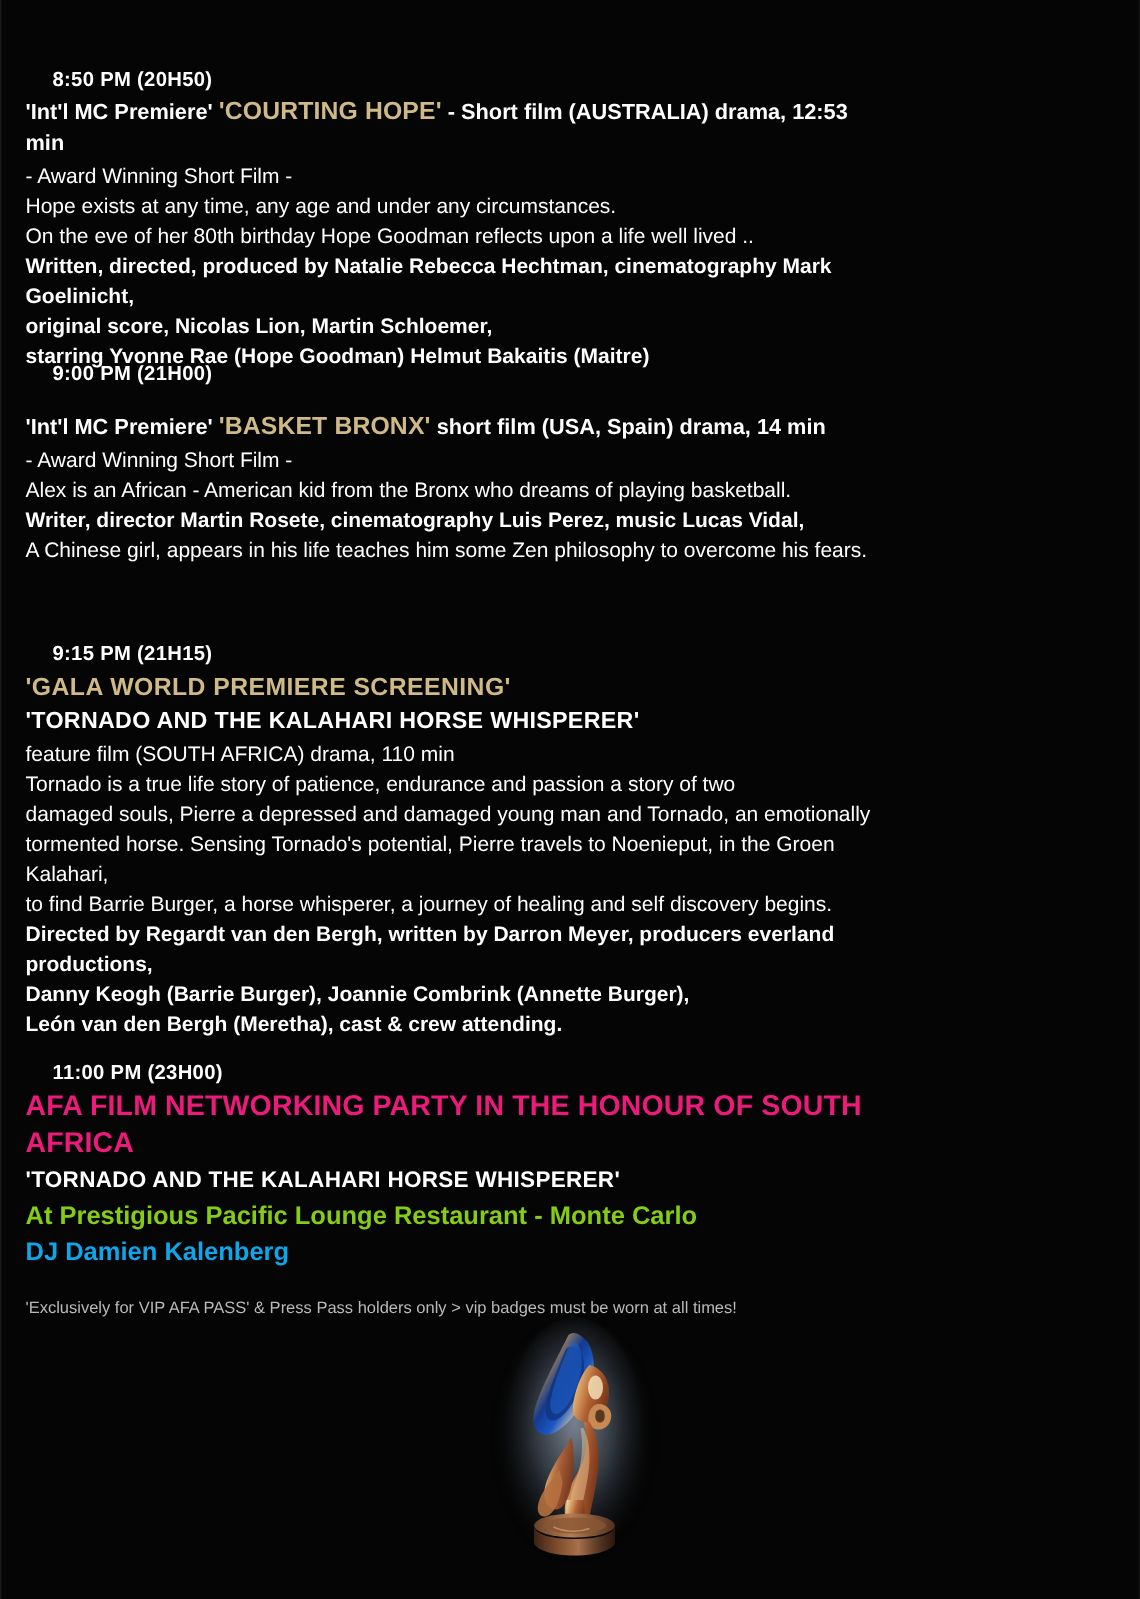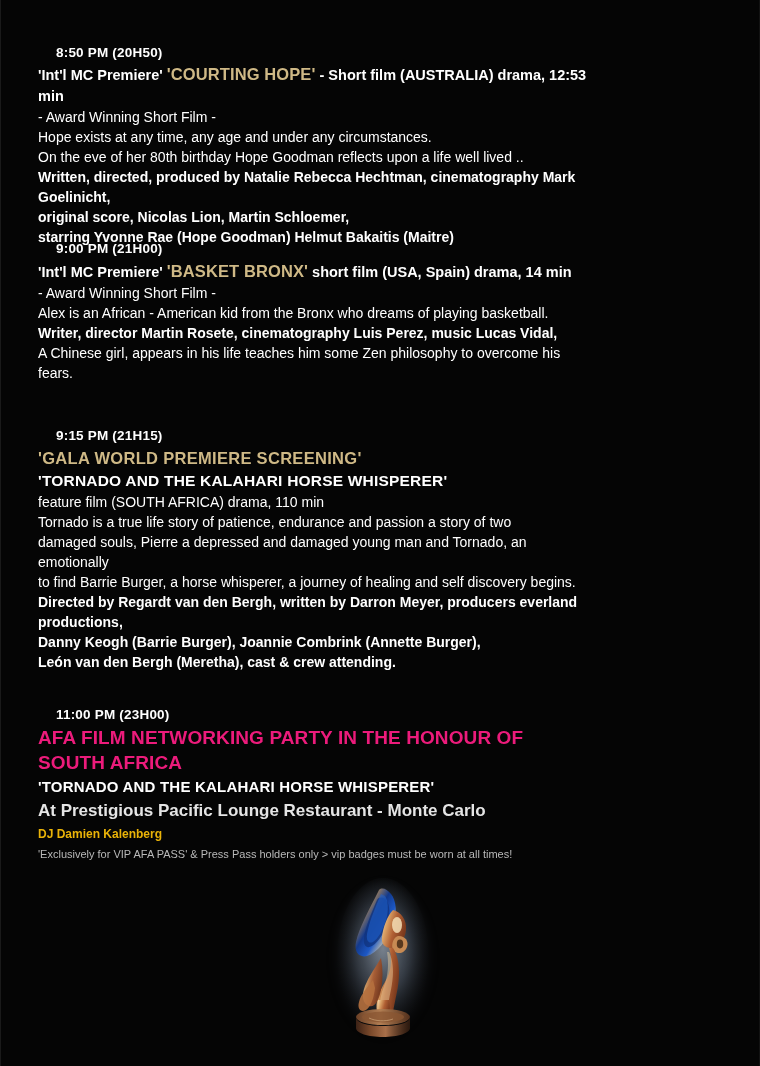--- a/index.html
+++ b/index.html
@@ -18,24 +18,24 @@
     border-right: 1px solid #121212;
     box-sizing: border-box;
     overflow: hidden;
     font-family: "Liberation Sans", sans-serif;
     color: #ffffff;
     -webkit-font-smoothing: antialiased;
   }
 
   .block {
     position: absolute;
-    left: 11px;
+    left: 0;
     width: 604px;
     box-sizing: border-box;
-    padding: 0 26px;
+    padding: 0 16px;
   }
 
   .time {
     text-align: left;
     font-size: 13.5px;
     font-weight: bold;
     color: #ffffff;
     letter-spacing: 0.2px;
     padding-left: 18px;
     line-height: 17px;
@@ -113,27 +113,27 @@
   .party-film {
     font-size: 15px;
     font-weight: bold;
     color: #ffffff;
     line-height: 23px;
     letter-spacing: 0.2px;
   }
   .party-venue {
     font-size: 17px;
     font-weight: bold;
-    color: #e5e5e5;
+    color: #84cc16;
     line-height: 25px;
   }
   .party-dj {
-    font-size: 12px;
-    font-weight: bold;
-    color: #eab308;
+    font-size: 17px;
+    font-weight: bold;
+    color: #0ea5e9;
     line-height: 23px;
   }
   .disclaimer {
     font-size: 11px;
     font-weight: normal;
     color: #b9b9b9;
     line-height: 16px;
   }
 
   .trophy-wrap {
@@ -174,50 +174,51 @@
     <div class="ctr award">- Award Winning Short Film -</div>
     <div class="ctr syn">Hope exists at any time, any age and under any circumstances.</div>
     <div class="ctr syn">On the eve of her 80th birthday Hope Goodman reflects upon a life well lived ..</div>
     <div class="ctr credits">Written, directed, produced by Natalie Rebecca Hechtman, cinematography Mark Goelinicht,</div>
     <div class="ctr credits">original score,  Nicolas Lion, Martin Schloemer,</div>
     <div class="ctr credits">starring Yvonne Rae (Hope Goodman) Helmut Bakaitis (Maitre)</div>
   </div>
 
   <div class="block" style="top:240px;">
     <div class="time">9:00 PM (21H00)</div>
-    <div class="ctr headline" style="margin-top:4px;">
+    <div class="ctr headline" style="margin-top:17px;">
       <span class="reg">'Int'l MC Premiere'</span>
       <span class="title-gold">'BASKET BRONX'</span><span class="reg"> short film (USA, Spain) drama, 14 min</span>
     </div>
     <div class="ctr award">- Award Winning Short Film -</div>
     <div class="ctr syn">Alex is an African - American kid from the Bronx who dreams of playing basketball.</div>
     <div class="ctr credits">Writer, director Martin Rosete, cinematography Luis Perez, music Lucas Vidal,</div>
     <div class="ctr syn">A Chinese girl, appears in his life teaches him some Zen philosophy to overcome his fears.</div>
   </div>
 
   <div class="block" style="top:427px;">
     <div class="time">9:15 PM (21H15)</div>
     <div class="ctr gala-title" style="margin-top:2px;">'GALA WORLD PREMIERE SCREENING'</div>
     <div class="ctr feature-title">'TORNADO AND THE KALAHARI HORSE WHISPERER'</div>
     <div class="ctr feature-meta">feature film (SOUTH AFRICA) drama, 110 min</div>
     <div class="ctr syn">Tornado is a true life story of patience, endurance and passion a story of two</div>
     <div class="ctr syn">damaged souls, Pierre a depressed and damaged young man and Tornado, an emotionally</div>
+    <div class="ctr syn">tormented horse. Sensing Tornado's potential, Pierre travels to Noenieput, in the Groen Kalahari,</div>
     <div class="ctr syn">to find Barrie Burger, a horse whisperer, a journey of healing and self discovery begins.</div>
     <div class="ctr credits">Directed by Regardt van den Bergh, written by Darron Meyer, producers everland productions,</div>
     <div class="ctr credits">Danny Keogh (Barrie Burger), Joannie Combrink  (Annette Burger),</div>
     <div class="ctr credits">León van den Bergh (Meretha), cast &amp; crew attending.</div>
   </div>
 
   <div class="block" style="top:706px;">
     <div class="time">11:00 PM (23H00)</div>
     <div class="ctr party-title" style="margin-top:2px;">AFA FILM NETWORKING PARTY IN THE HONOUR OF SOUTH AFRICA</div>
     <div class="ctr party-film">'TORNADO AND THE KALAHARI HORSE WHISPERER'</div>
     <div class="ctr party-venue">At Prestigious Pacific Lounge Restaurant - Monte Carlo</div>
     <div class="ctr party-dj">DJ Damien Kalenberg</div>
-    <div class="ctr disclaimer" style="">'Exclusively for VIP AFA PASS' &amp; Press Pass holders only &gt; vip badges must be worn at all times!</div>
+    <div class="ctr disclaimer" style="margin-top:18px;">'Exclusively for VIP AFA PASS' &amp; Press Pass holders only &gt; vip badges must be worn at all times!</div>
   </div>
 
   <div class="trophy-wrap">
     <div class="trophy-glow"></div>
     <svg class="trophy-svg" width="128" height="168" viewBox="0 0 128 168">
       <defs>
         <linearGradient id="wingGrad" x1="0" y1="0" x2="1" y2="1">
           <stop offset="0%" stop-color="#f2e6c8"></stop>
           <stop offset="22%" stop-color="#cf9a4e"></stop>
           <stop offset="45%" stop-color="#123a8f"></stop>

